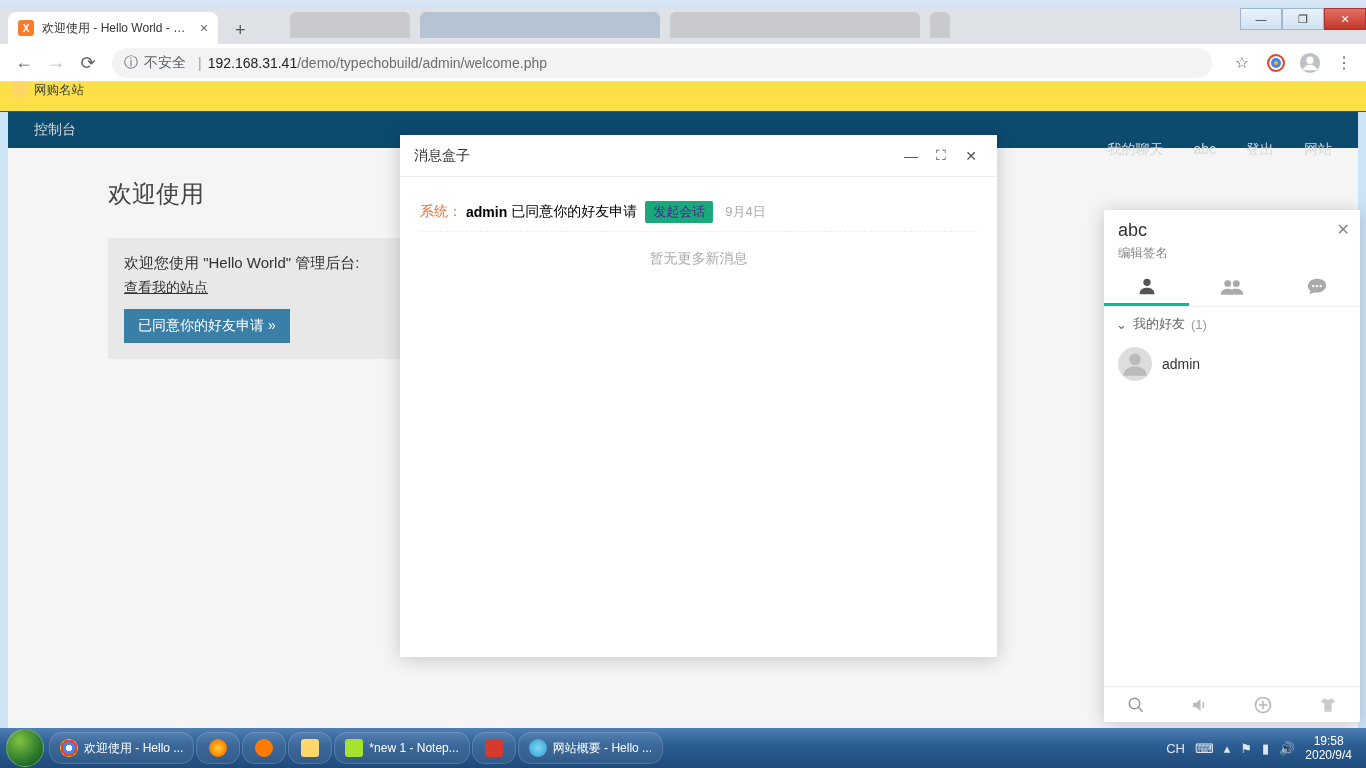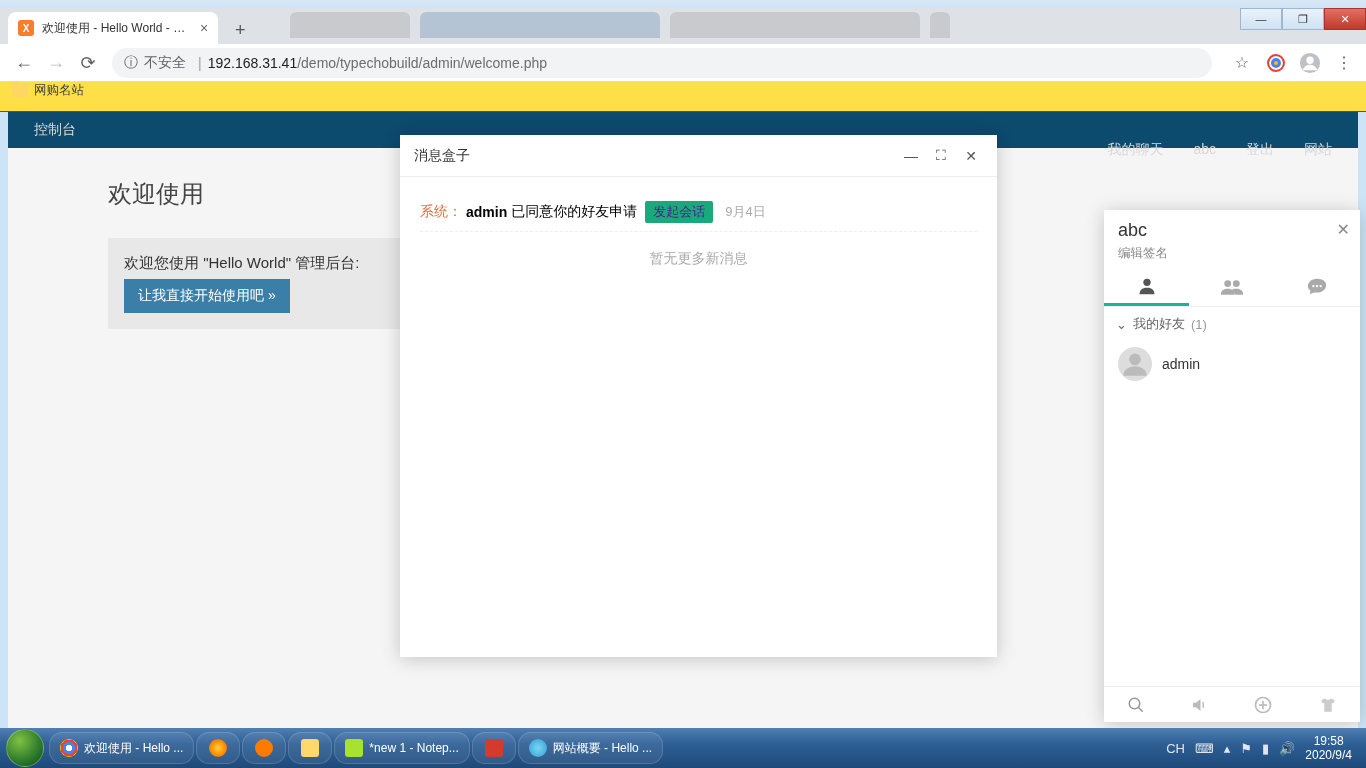--- a/index.html
+++ b/index.html
@@ -165,21 +165,22 @@
       <a>我的聊天</a>
       <a>abc</a>
       <a>登出</a>
       <a>网站</a>
     </div>
   </div>
   <div class="page-body">
     <h1 class="page-title">欢迎使用</h1>
     <div class="welcome-box">
       <div class="line1">欢迎您使用 "Hello World" 管理后台:</div>
-      <button class="start-btn">让我直接开始使用吧 »</button>
+      <a class="sitelink">查看我的站点</a>
+      <button class="start-btn">已同意你的好友申请 »</button>
     </div>
   </div>
 </div>
 
 <div class="msgbox">
   <div class="msgbox-header">
     <span>消息盒子</span>
     <span class="sp"></span>
     <span class="hicon">—</span>
     <span class="hicon">⛶</span>

